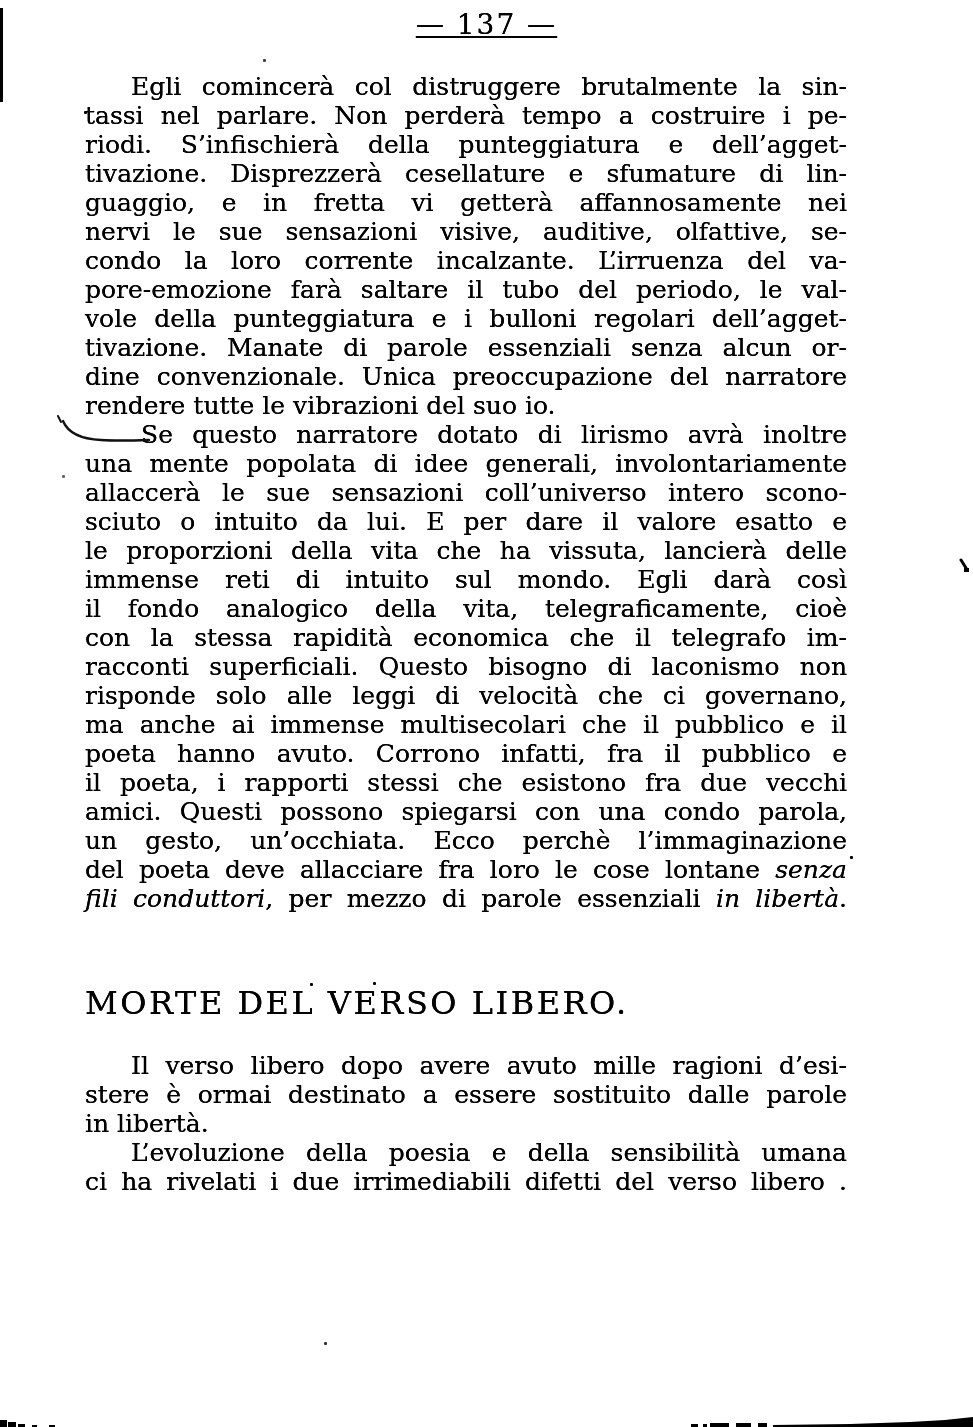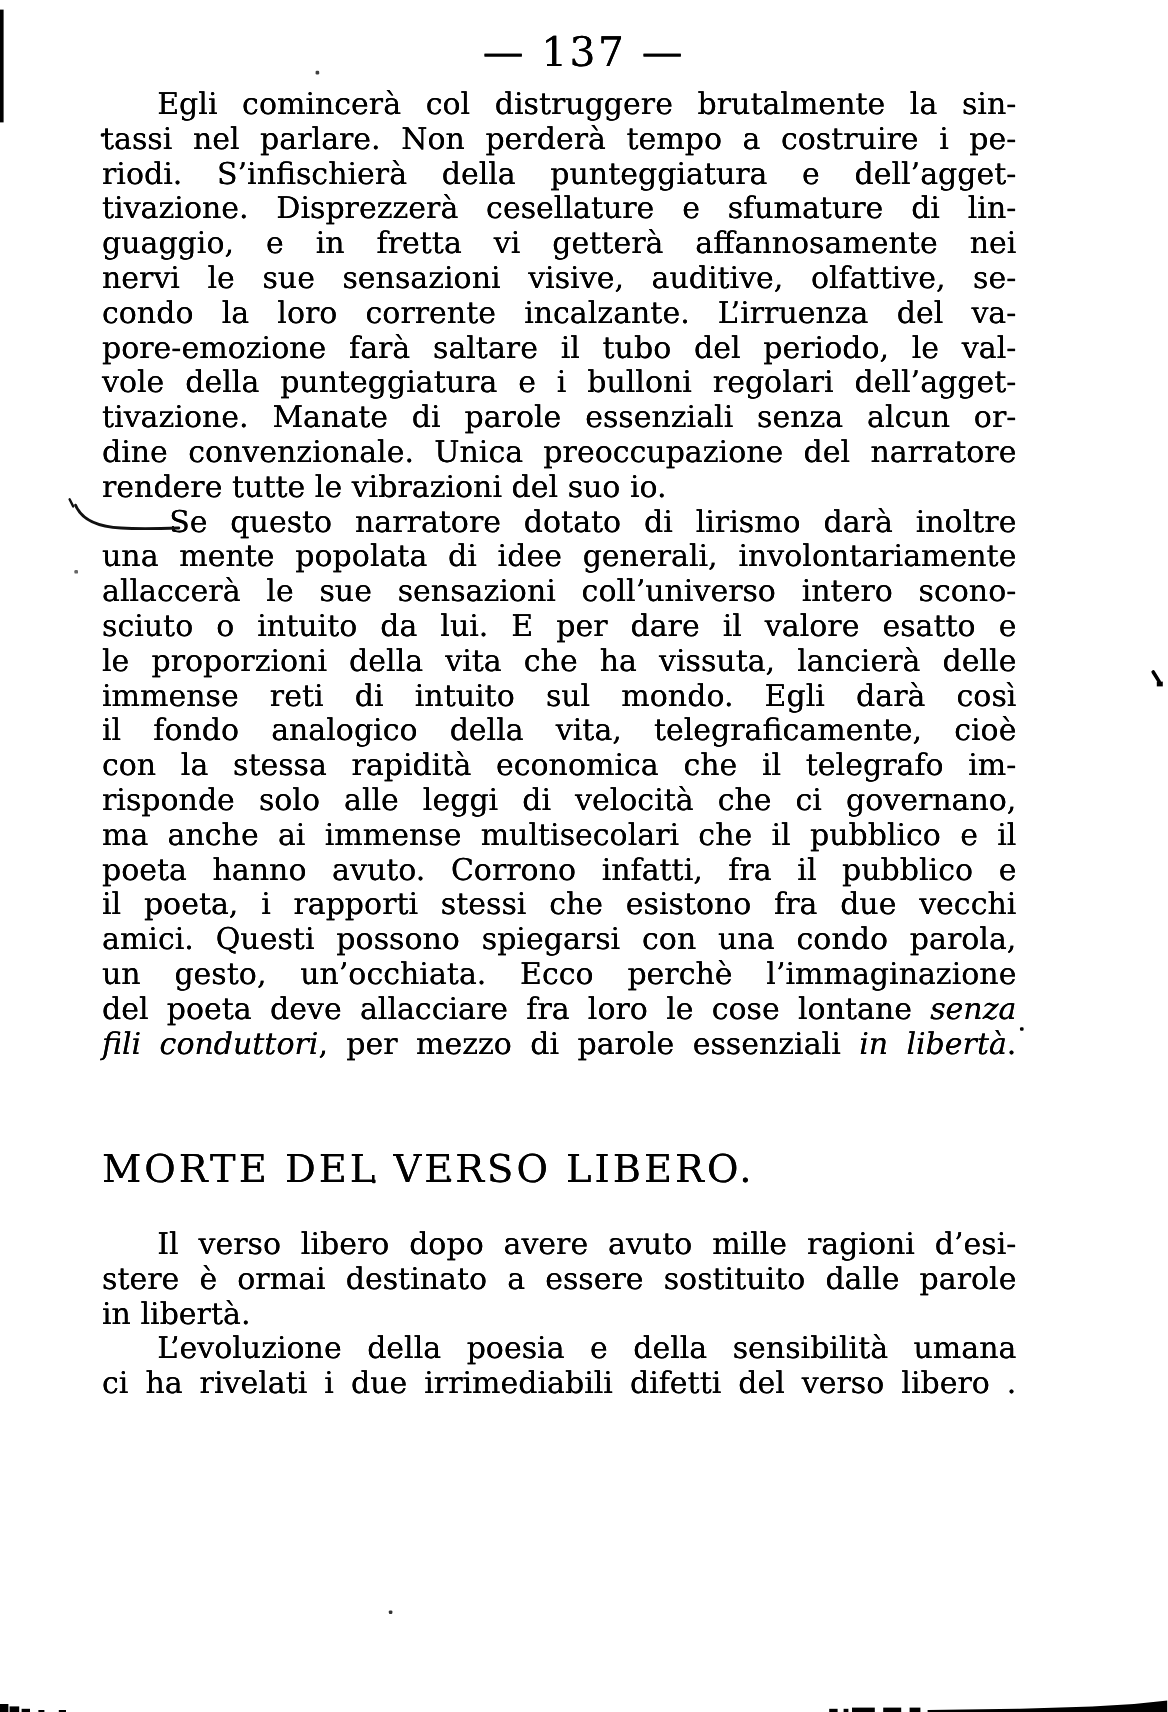--- a/index.html
+++ b/index.html
@@ -10,26 +10,27 @@
   }
   .page {
     position: relative;
     width: 973px; height: 1427px;
     background: #ffffff;
     color: #000;
     font-family: "DejaVu Serif", "Liberation Serif", serif;
   }
   .page-number {
     position: absolute;
-    top: 24px; left: 0;
+    top: 8px; left: 0;
     width: 100%;
     text-align: center;
-    font-size: 34px;
+    font-size: 28px;
     letter-spacing: 2px;
     text-shadow: 0 0 0.4px #000;
+    text-decoration: underline;
   }
   .text-block {
     position: absolute;
     left: 85px; top: 72px;
     width: 762px;
   }
   .para { margin: 0; }
   .line {
     font-size: 25px;
     line-height: 29px;
@@ -87,28 +88,29 @@
         <div class="line"><span>guaggio, e in fretta vi getterà affannosamente nei</span></div>
         <div class="line"><span>nervi le sue sensazioni visive, auditive, olfattive, se-</span></div>
         <div class="line"><span>condo la loro corrente incalzante. L’irruenza del va-</span></div>
         <div class="line"><span>pore-emozione farà saltare il tubo del periodo, le val-</span></div>
         <div class="line"><span>vole della punteggiatura e i bulloni regolari dell’agget-</span></div>
         <div class="line"><span>tivazione. Manate di parole essenziali senza alcun or-</span></div>
         <div class="line"><span>dine convenzionale. Unica preoccupazione del narratore</span></div>
         <div class="line"><span>rendere tutte le vibrazioni del suo io.</span></div>
       </div>
     <div class="para indent-2" data-natural-last="false">
-        <div class="line"><span>Se questo narratore dotato di lirismo darà inoltre</span></div>
+        <div class="line"><span>Se questo narratore dotato di lirismo avrà inoltre</span></div>
         <div class="line"><span>una mente popolata di idee generali, involontariamente</span></div>
         <div class="line"><span>allaccerà le sue sensazioni coll’universo intero scono-</span></div>
         <div class="line"><span>sciuto o intuito da lui. E per dare il valore esatto e</span></div>
         <div class="line"><span>le proporzioni della vita che ha vissuta, lancierà delle</span></div>
         <div class="line"><span>immense reti di intuito sul mondo. Egli darà così</span></div>
         <div class="line"><span>il fondo analogico della vita, telegraficamente, cioè</span></div>
         <div class="line"><span>con la stessa rapidità economica che il telegrafo im-</span></div>
+        <div class="line"><span>racconti superficiali. Questo bisogno di laconismo non</span></div>
         <div class="line"><span>risponde solo alle leggi di velocità che ci governano,</span></div>
         <div class="line"><span>ma anche ai immense multisecolari che il pubblico e il</span></div>
         <div class="line"><span>poeta hanno avuto. Corrono infatti, fra il pubblico e</span></div>
         <div class="line"><span>il poeta, i rapporti stessi che esistono fra due vecchi</span></div>
         <div class="line"><span>amici. Questi possono spiegarsi con una condo parola,</span></div>
         <div class="line"><span>un gesto, un’occhiata. Ecco perchè l’immaginazione</span></div>
         <div class="line"><span>del poeta deve allacciare fra loro le cose lontane </span><span class="it">senza</span></div>
         <div class="line"><span class="it">fili conduttori</span><span>, per mezzo di parole essenziali </span><span class="it">in libertà</span><span>.</span></div>
       </div>
     <h2 class="heading">MORTE DEL VERSO LIBERO.</h2>

